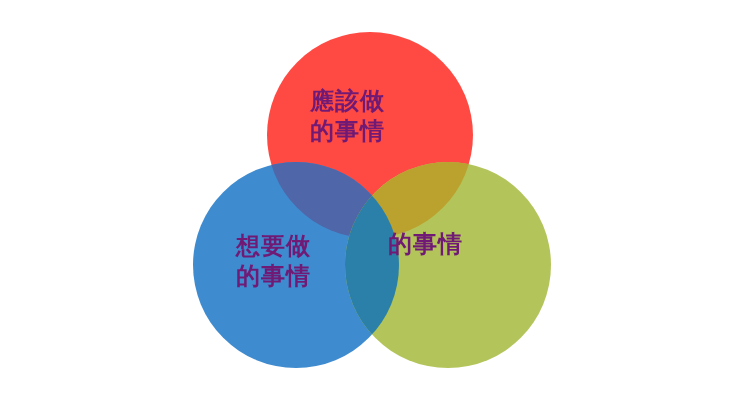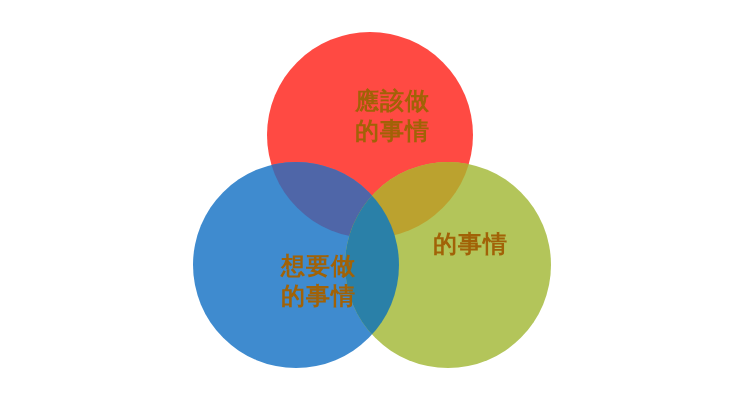--- a/index.html
+++ b/index.html
@@ -1,20 +1,20 @@
 <!DOCTYPE html>
 <html><head>
 <meta charset="utf-8">
 <style>
   html, body { margin: 0; padding: 0; background: #ffffff; }
   body { width: 740px; height: 402px; position: relative; overflow: hidden;
          font-family: "DejaVu Sans", "Liberation Sans", sans-serif; }
   .venn { position: absolute; left: 0; top: 0; width: 740px; height: 402px; }
-  .label { position: absolute; color: #a16207; font-weight: bold; font-size: 24px;
-           line-height: 30px; text-align: right; width: 120px; letter-spacing: 1px; }
+  .label { position: absolute; color: #701a75; font-weight: bold; font-size: 24px;
+           line-height: 30px; text-align: left; width: 120px; letter-spacing: 1px; }
 </style>
 </head>
 <body>
 
 <svg class="venn" viewBox="0 0 740 402" xmlns="http://www.w3.org/2000/svg">
   <defs>
     <clipPath id="clipRed">
         <circle cx="370" cy="135" r="103"></circle>
       </clipPath>
     <clipPath id="clipBlue">
@@ -33,19 +33,19 @@
   </g>
   <g clip-path="url(#clipBlue)">
     <circle cx="448" cy="265" r="103" fill="#2a80a8"></circle>
   </g>
 </svg>
 
 <div class="label" style="left:310px; top:86px;">
   <div>應該做</div>
   <div>的事情</div>
 </div>
-<div class="label" style="left:236px; top:231px;margin-top:20px;">
+<div class="label" style="left:236px; top:231px;">
   <div>想要做</div>
   <div>的事情</div>
 </div>
 <div class="label" style="left:388px; top:229px;">
   <div>的事情</div>
 </div>
 
 </body></html>

